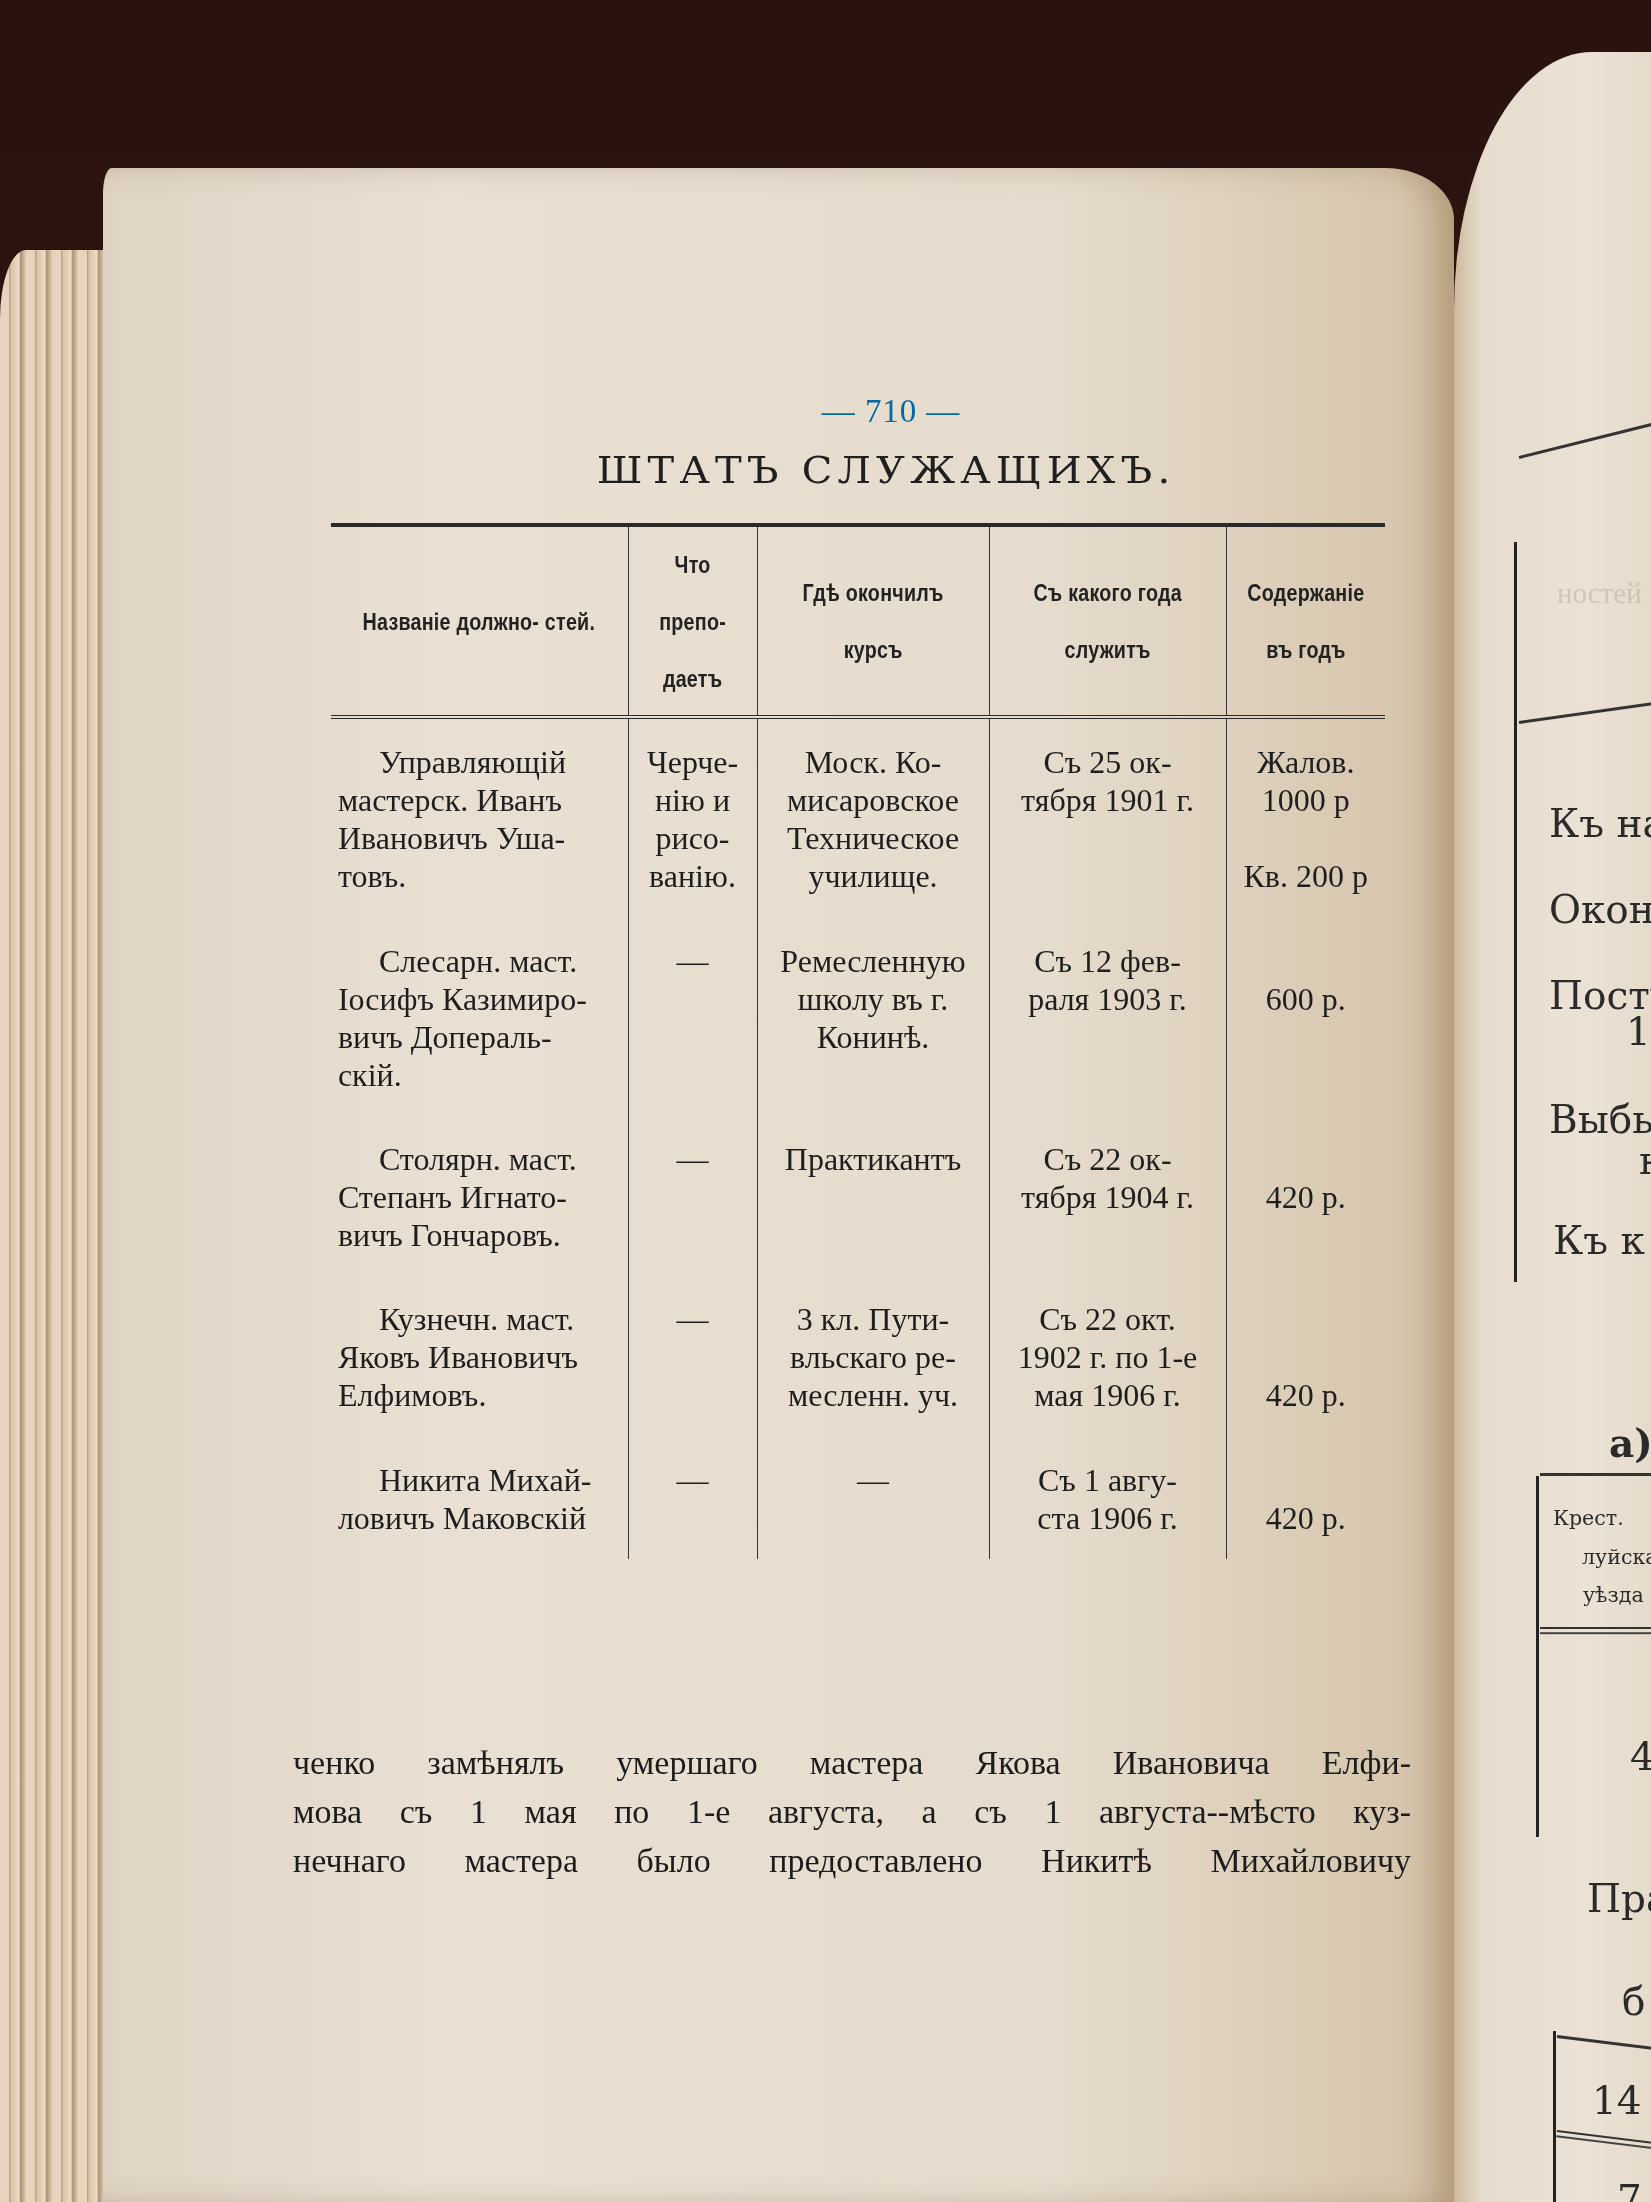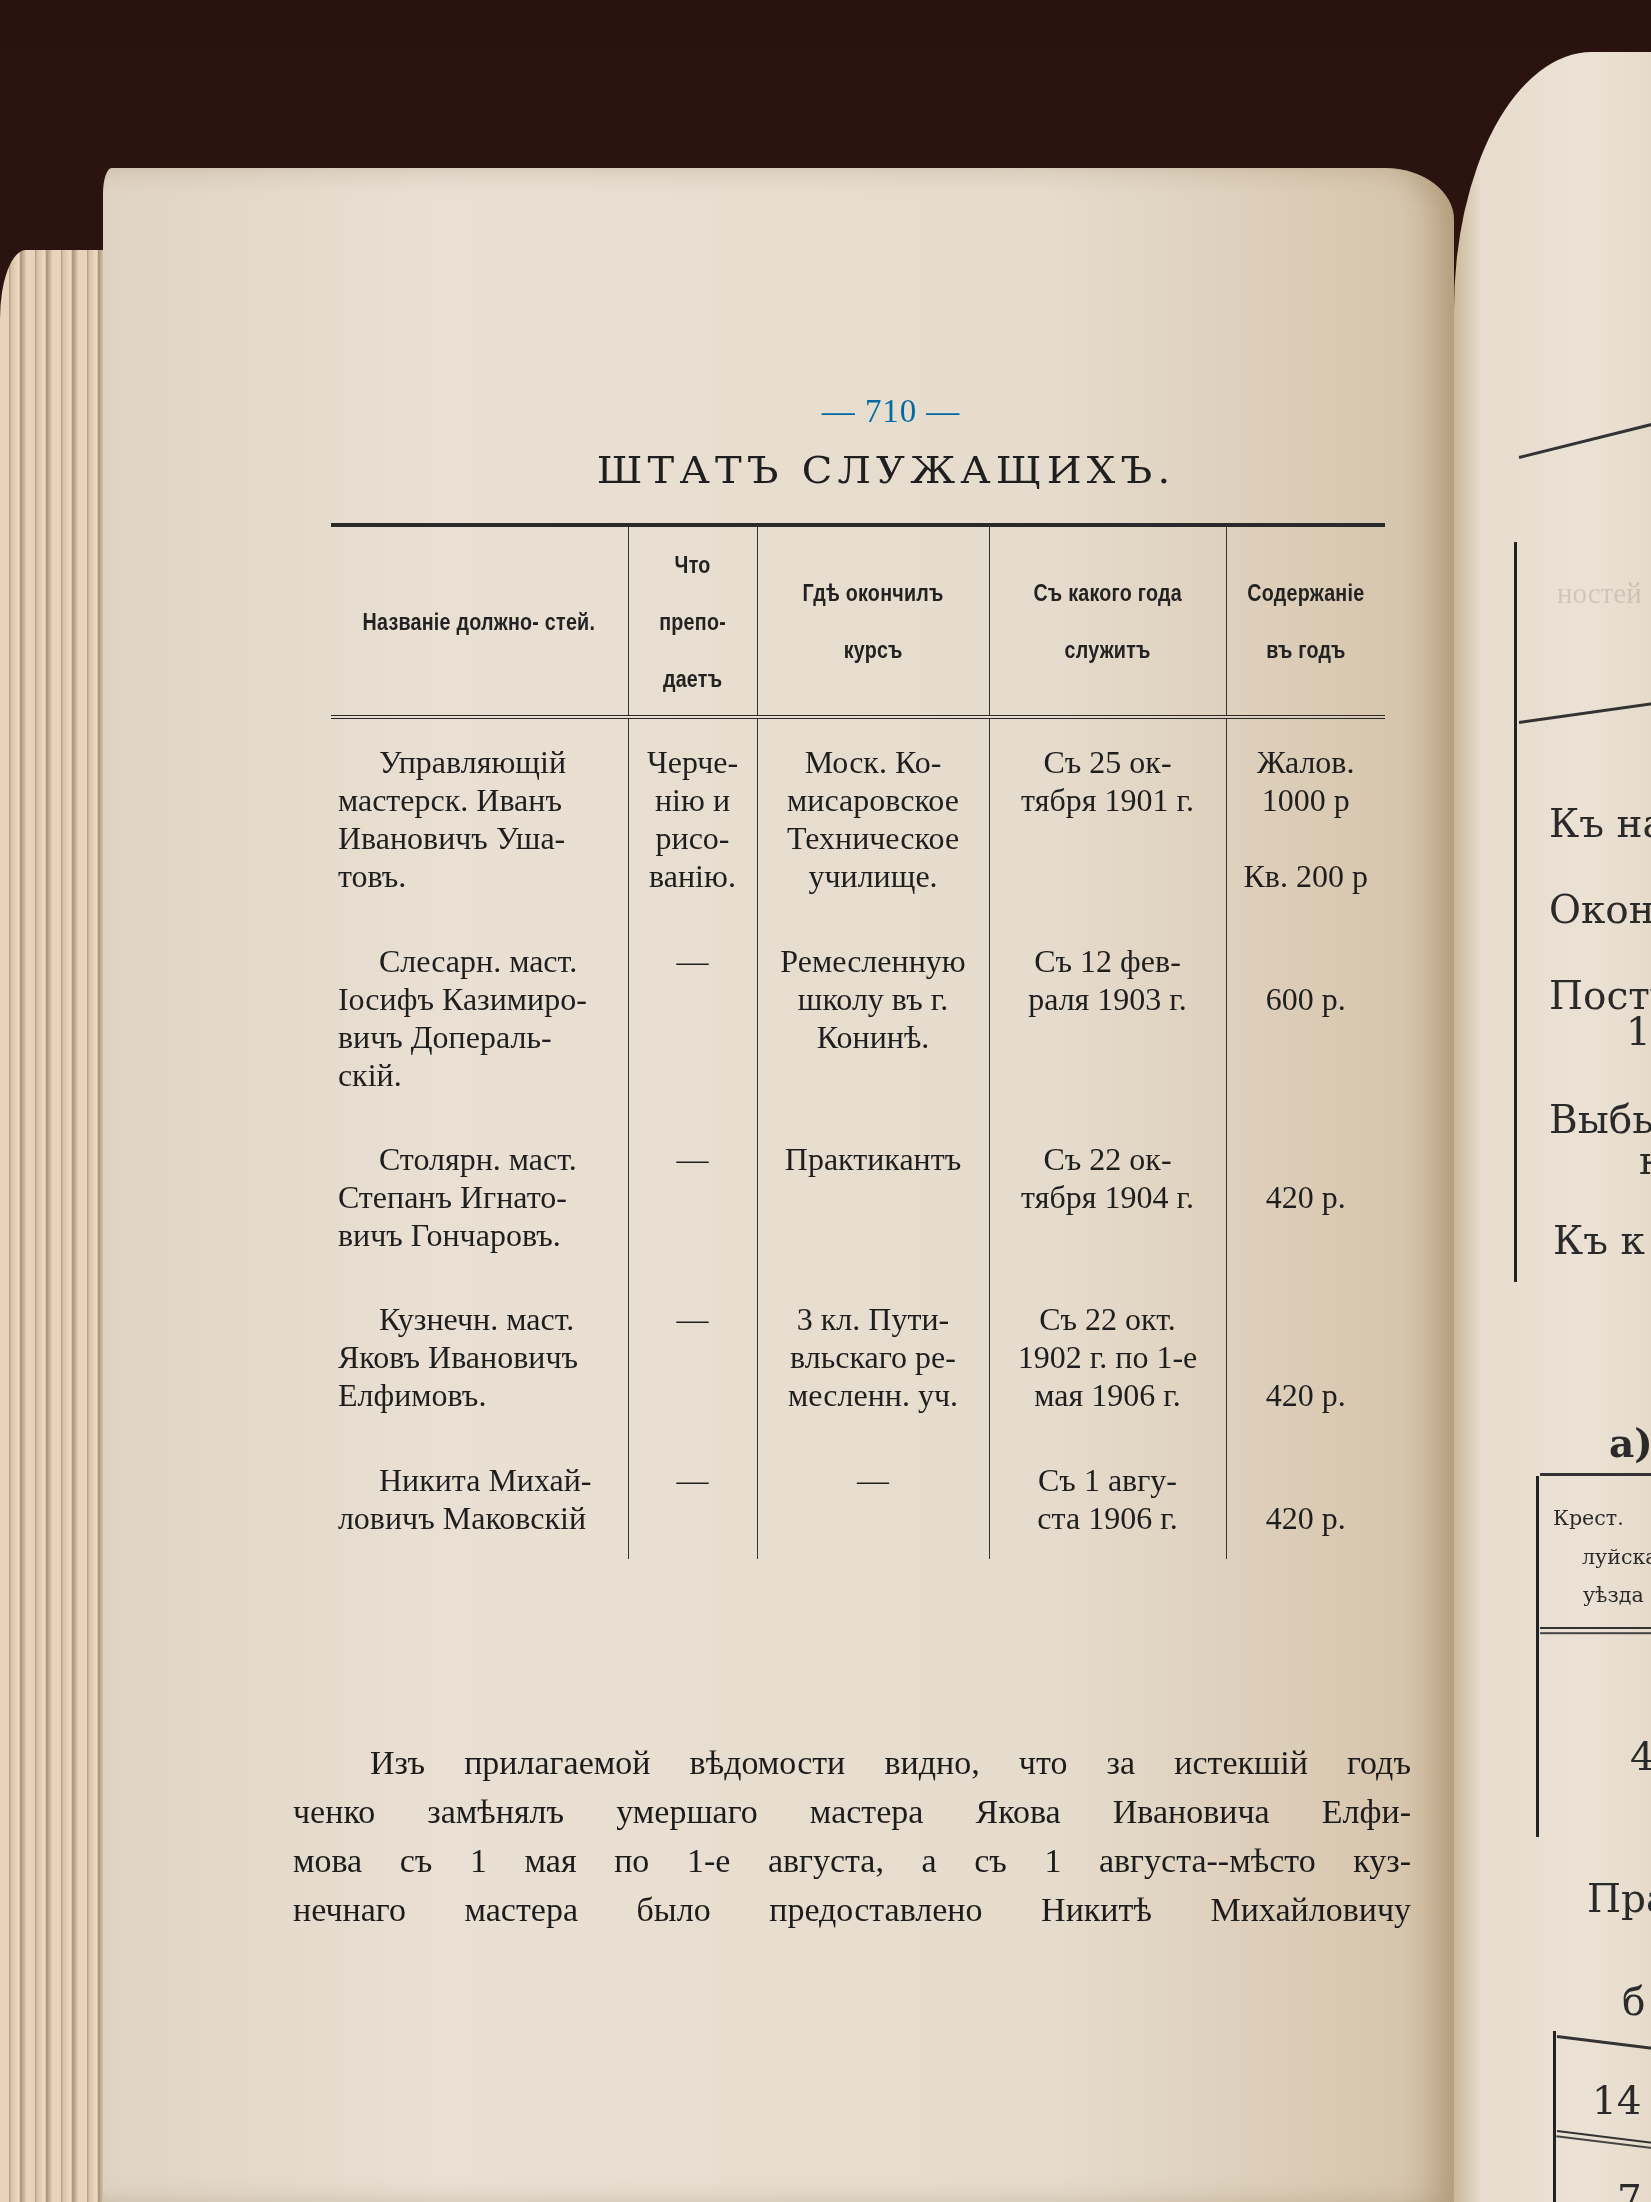--- a/index.html
+++ b/index.html
@@ -252,18 +252,17 @@
           <span class="line">ста 1906 г.</span>
       </td>
       <td class="c-salary">
         <span class="line" style="margin-top:38px;">420 р.</span>
       </td>
     </tr>
   </tbody>
 </table>
 
 <div class="after-text">
-  <span class="line first">Изъ прилагаемой вѣдомости видно, что за истекшій годъ</span>
   <span class="line">ченко замѣнялъ умершаго мастера Якова Ивановича Елфи-</span>
   <span class="line">мова съ 1 мая по 1-е августа, а съ 1 августа--мѣсто куз-</span>
   <span class="line">нечнаго мастера было предоставлено Никитѣ Михайловичу</span>
 </div>
 
 
 </body></html>

